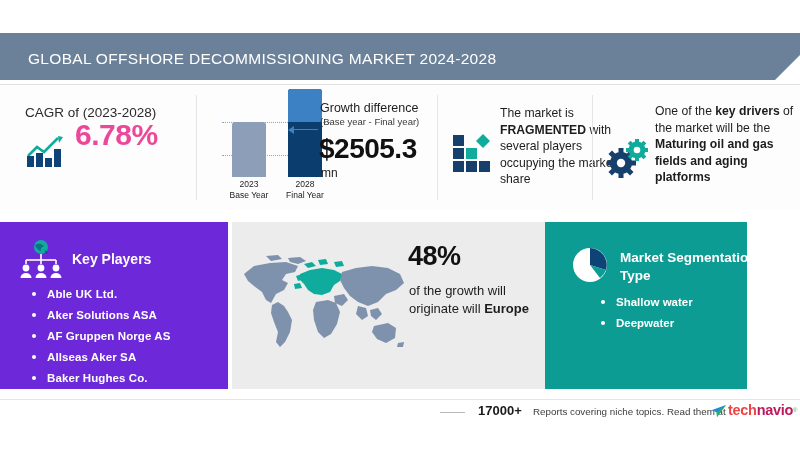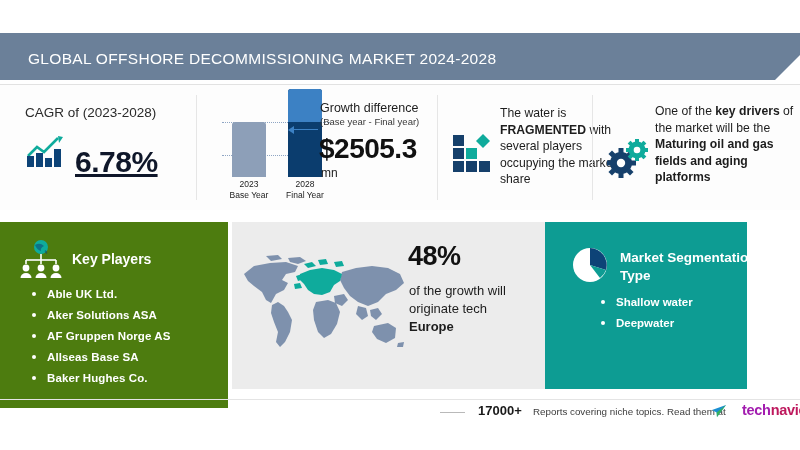--- a/index.html
+++ b/index.html
@@ -30,22 +30,22 @@
 
   
   .topstrip{position:absolute;left:0;top:85px;width:800px;height:125px;background:#fdfdfd;}
 
   
   .cagr-label{
     position:absolute;left:25px;top:105px;font-size:13.5px;color:#2b2b2b;white-space:nowrap;
   }
   .cagr-icon{position:absolute;left:25px;top:132px;width:42px;height:36px;}
   .cagr-value{
-    position:absolute;left:75px;top:145px;font-size:30px;font-weight:bold;color:#0f172a;
-    letter-spacing:-.5px;white-space:nowrap;text-decoration:underline;
+    position:absolute;left:75px;top:118px;font-size:30px;font-weight:bold;color:#ec4899;
+    letter-spacing:-.5px;white-space:nowrap;
   }
 
   
   .vdiv{position:absolute;width:1px;background:#e6e6e6;top:95px;height:105px;}
 
   
   .bars{position:absolute;left:212px;top:95px;width:130px;height:110px;}
   .dotline{position:absolute;border-top:1px dotted #8fa6c4;height:0;}
   .bar{position:absolute;bottom:28px;width:34px;border-radius:3px 3px 0 0;}
   .bar-2023{left:20px;height:55px;background:#8d9fb8;}
@@ -72,21 +72,21 @@
   .frag-text{position:absolute;left:500px;top:105px;width:125px;font-size:12.2px;color:#1d1d1d;line-height:16.5px;}
   .frag-text b{font-weight:bold;}
 
   
   .gear-icon{position:absolute;left:607px;top:138px;width:42px;height:40px;}
   .driver-text{position:absolute;left:655px;top:103px;width:140px;font-size:12.2px;color:#1d1d1d;line-height:16.5px;}
   .driver-text b{font-weight:bold;}
 
   
   .panel-keyplayers{
-    position:absolute;left:0;top:222px;width:228px;height:186px;background:#4d7c0f;
+    position:absolute;left:0;top:222px;width:228px;height:167px;background:#6d28d9;
   }
   .kp-icon{position:absolute;left:18px;top:17px;width:46px;height:42px;}
   .kp-title{position:absolute;left:72px;top:29px;font-size:14px;font-weight:bold;color:#fff;}
   .kp-list{position:absolute;left:30px;top:66px;width:190px;margin:0;padding:0;list-style:none;}
   .kp-list li{
     position:relative;padding-left:17px;margin-bottom:9px;
     font-size:11.5px;color:#ffffff;font-weight:bold;letter-spacing:.1px;
   }
   .kp-list li::before{
     content:"";position:absolute;left:2px;top:4px;width:4px;height:4px;border-radius:50%;background:#fff;
@@ -110,21 +110,21 @@
     content:"";position:absolute;left:2px;top:4px;width:4px;height:4px;border-radius:50%;background:#fff;
   }
 
   
   .foot-line{position:absolute;left:0;top:399px;width:800px;height:1px;background:#e4e4e4;}
   .foot-rule{position:absolute;left:440px;top:412px;width:25px;height:1px;background:#b9b9b9;}
   .foot-count{position:absolute;left:478px;top:403px;font-size:13px;font-weight:bold;color:#1a1a1a;}
   .foot-text{position:absolute;left:533px;top:406px;font-size:9.8px;color:#3d3d3d;white-space:nowrap;}
   .logo{position:absolute;left:712px;top:402px;height:16px;display:flex;align-items:center;}
   .logo-mark{width:14px;height:13px;margin-right:2px;}
-  .logo-tech{font-size:14.5px;font-weight:bold;color:#a21caf;letter-spacing:-.3px;margin-left:14px;}
+  .logo-tech{font-size:14.5px;font-weight:bold;color:#ef4444;letter-spacing:-.3px;}
   .logo-navio{font-size:14.5px;font-weight:bold;color:#be185d;letter-spacing:-.3px;}
   .logo-tm{font-size:6px;color:#39b54a;vertical-align:super;}
 </style>
 </head>
 <body>
 
 <div id="canvas">
 
   <div class="header"></div>
   <div class="header-title">GLOBAL OFFSHORE DECOMMISSIONING MARKET 2024-2028</div>
@@ -179,21 +179,21 @@
       <rect x="1" y="2" width="11" height="11" fill="#16406b"></rect>
       <rect x="1" y="15" width="11" height="11" fill="#16406b"></rect>
       <rect x="1" y="28" width="11" height="11" fill="#16406b"></rect>
       <rect x="14" y="15" width="11" height="11" fill="#0fab9c"></rect>
       <rect x="14" y="28" width="11" height="11" fill="#16406b"></rect>
       <rect x="27" y="28" width="11" height="11" fill="#16406b"></rect>
       <polygon points="31,1 38,8 31,15 24,8" fill="#0fab9c"></polygon>
     </svg>
   </div>
   <div class="frag-text">
-    <span>The water is</span>
+    <span>The market is</span>
     <b>FRAGMENTED</b>
     <span>with several</span>
     <span>players occupying</span>
     <span>the market share</span>
   </div>
 
   <div class="vdiv" style="left:592px;"></div>
 
   <div class="gear-icon">
     <svg viewBox="0 0 42 40" width="42" height="40">
@@ -250,21 +250,21 @@
           <circle cx="38" cy="29" r="3.4"></circle>
             <path d="M32.5,39 a5.5,5 0 0 1 11,0z"></path>
         </g>
       </svg>
     </div>
     <div class="kp-title">Key Players</div>
     <ul class="kp-list">
       <li>Able UK Ltd.</li>
       <li>Aker Solutions ASA</li>
       <li>AF Gruppen Norge AS</li>
-      <li>Allseas Base SA</li>
+      <li>Allseas Aker SA</li>
       <li>Baker Hughes Co.</li>
     </ul>
   </div>
 
   <div class="panel-map">
     <div class="worldmap">
       <svg viewBox="0 0 180 105" width="180" height="105">
         <g fill="#7e91ad">
 
           <path d="M6,24 L16,16 L32,13 L48,12 L60,16 L57,22 L48,24 L44,30 L50,33 L46,40 L38,44 L33,53 L28,50 L24,42 L16,36 L10,31 Z"></path>
@@ -292,21 +292,21 @@
           <path d="M80,10 L88,9 L90,14 L82,15 Z"></path>
           <path d="M56,34 L62,33 L64,38 L57,39 Z"></path>
           <path d="M96,12 L104,11 L106,16 L98,17 Z"></path>
         </g>
       </svg>
     </div>
   </div>
   <div class="pct-value">48%</div>
   <div class="pct-text">
     <span>of the growth will</span>
-    <span>originate tech</span>
+    <span>originate will</span>
     <b>Europe</b>
   </div>
 
   <div class="panel-seg">
     <div class="seg-icon">
       <svg viewBox="0 0 42 42" width="42" height="42">
         <circle cx="20" cy="21" r="17" fill="#ffffff"></circle>
         <path d="M20,21 L20,4 A17,17 0 0 1 36,26 Z" fill="#0d4377"></path>
         <path d="M20,21 L36,26 A17,17 0 0 1 30,34 Z" fill="#0d9c93"></path>
       </svg>

